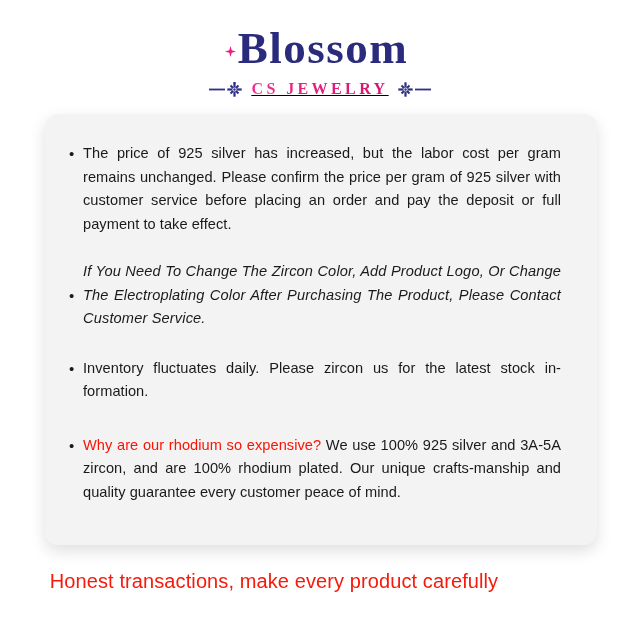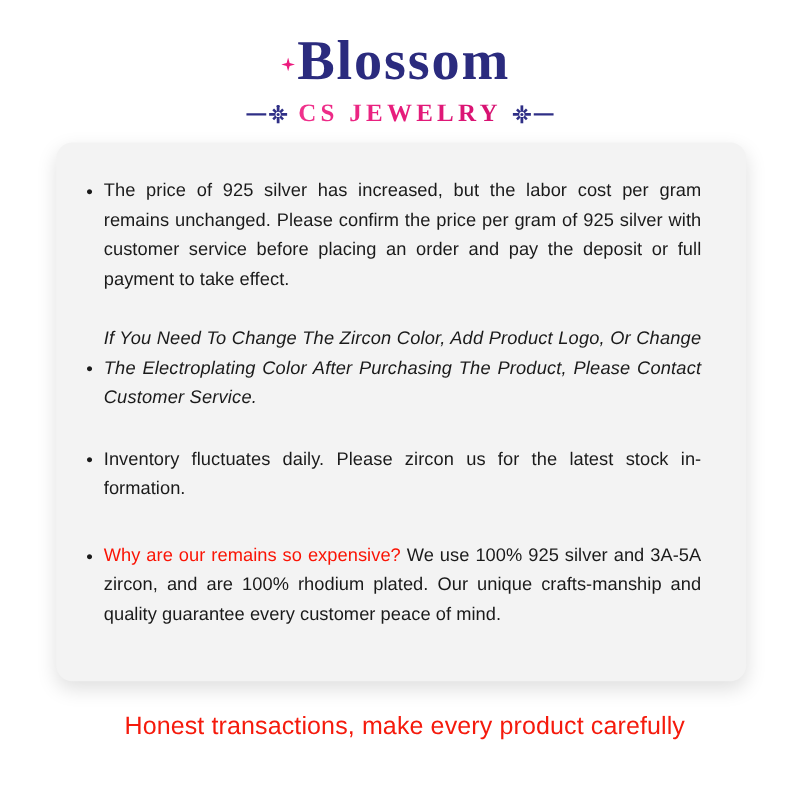--- a/index.html
+++ b/index.html
@@ -13,20 +13,21 @@
     font-family: "Liberation Sans", sans-serif;
     overflow: hidden;
     position: relative;
   }
 
   
   .brand-header {
     width: 640px;
     padding-top: 26px;
     text-align: center;
+    text-decoration: underline;
   }
   .brand-name {
     font-family: "Liberation Serif", "DejaVu Serif", serif;
     font-size: 45px;
     font-weight: 700;
     letter-spacing: 1.5px;
     color: #2b2b7e;
     line-height: 1;
     position: relative;
     display: inline-block;
@@ -44,21 +45,21 @@
   }
   .brand-sub-row {
     margin-top: 9px;
     display: flex;
     align-items: center;
     justify-content: center;
     gap: 8px;
   }
   .brand-sub {
     font-family: "Liberation Serif", "DejaVu Serif", serif;
-    font-size: 20px;
+    font-size: 16px;
     font-weight: 700;
     letter-spacing: 3.4px;
     background: linear-gradient(90deg, #f0318c 0%, #e81e7d 45%, #d51070 100%);
     -webkit-background-clip: text;
     background-clip: text;
     color: transparent;
     white-space: nowrap;
   }
   .ornament {
     display: inline-flex;
@@ -125,21 +126,21 @@
   .item-gap-1 { margin-bottom: 24px; }
   .item-gap-2 { margin-bottom: 26px; }
   .item-gap-3 { margin-bottom: 30px; }
 
   
   .footer-tagline {
     position: absolute;
     left: 0;
     top: 570px;
     width: 548px;
-    text-align: right;
+    text-align: center;
     font-size: 20px;
     color: #f51a0c;
     letter-spacing: 0.1px;
   }
 </style>
 </head>
 <body>
 
 <div class="brand-header">
   <div class="brand-name">
@@ -202,19 +203,19 @@
       <span class="notice-text item-2">If You Need To Change The Zircon Color, Add Product Logo, Or Change The Electroplating Color After Purchasing The Product, Please Contact Customer Service.</span>
     </li>
 
     <li class="notice-item item-gap-3">
       <span class="bullet">•</span>
       <span class="notice-text">Inventory fluctuates daily. Please zircon us for the latest stock in-formation.</span>
     </li>
 
     <li class="notice-item">
       <span class="bullet">•</span>
-      <span class="notice-text"><span class="highlight-red">Why are our remains so expensive?</span><span> We use 100% 925 silver and 3A-5A zircon, and are 100% rhodium plated. Our unique crafts-manship and quality guarantee every customer peace of mind.</span></span>
+      <span class="notice-text"><span class="highlight-red">Why are our rhodium so expensive?</span><span> We use 100% 925 silver and 3A-5A zircon, and are 100% rhodium plated. Our unique crafts-manship and quality guarantee every customer peace of mind.</span></span>
     </li>
 
   </ul>
 </div>
 
 <div class="footer-tagline">Honest transactions, make every product carefully</div>
 
 </body></html>

